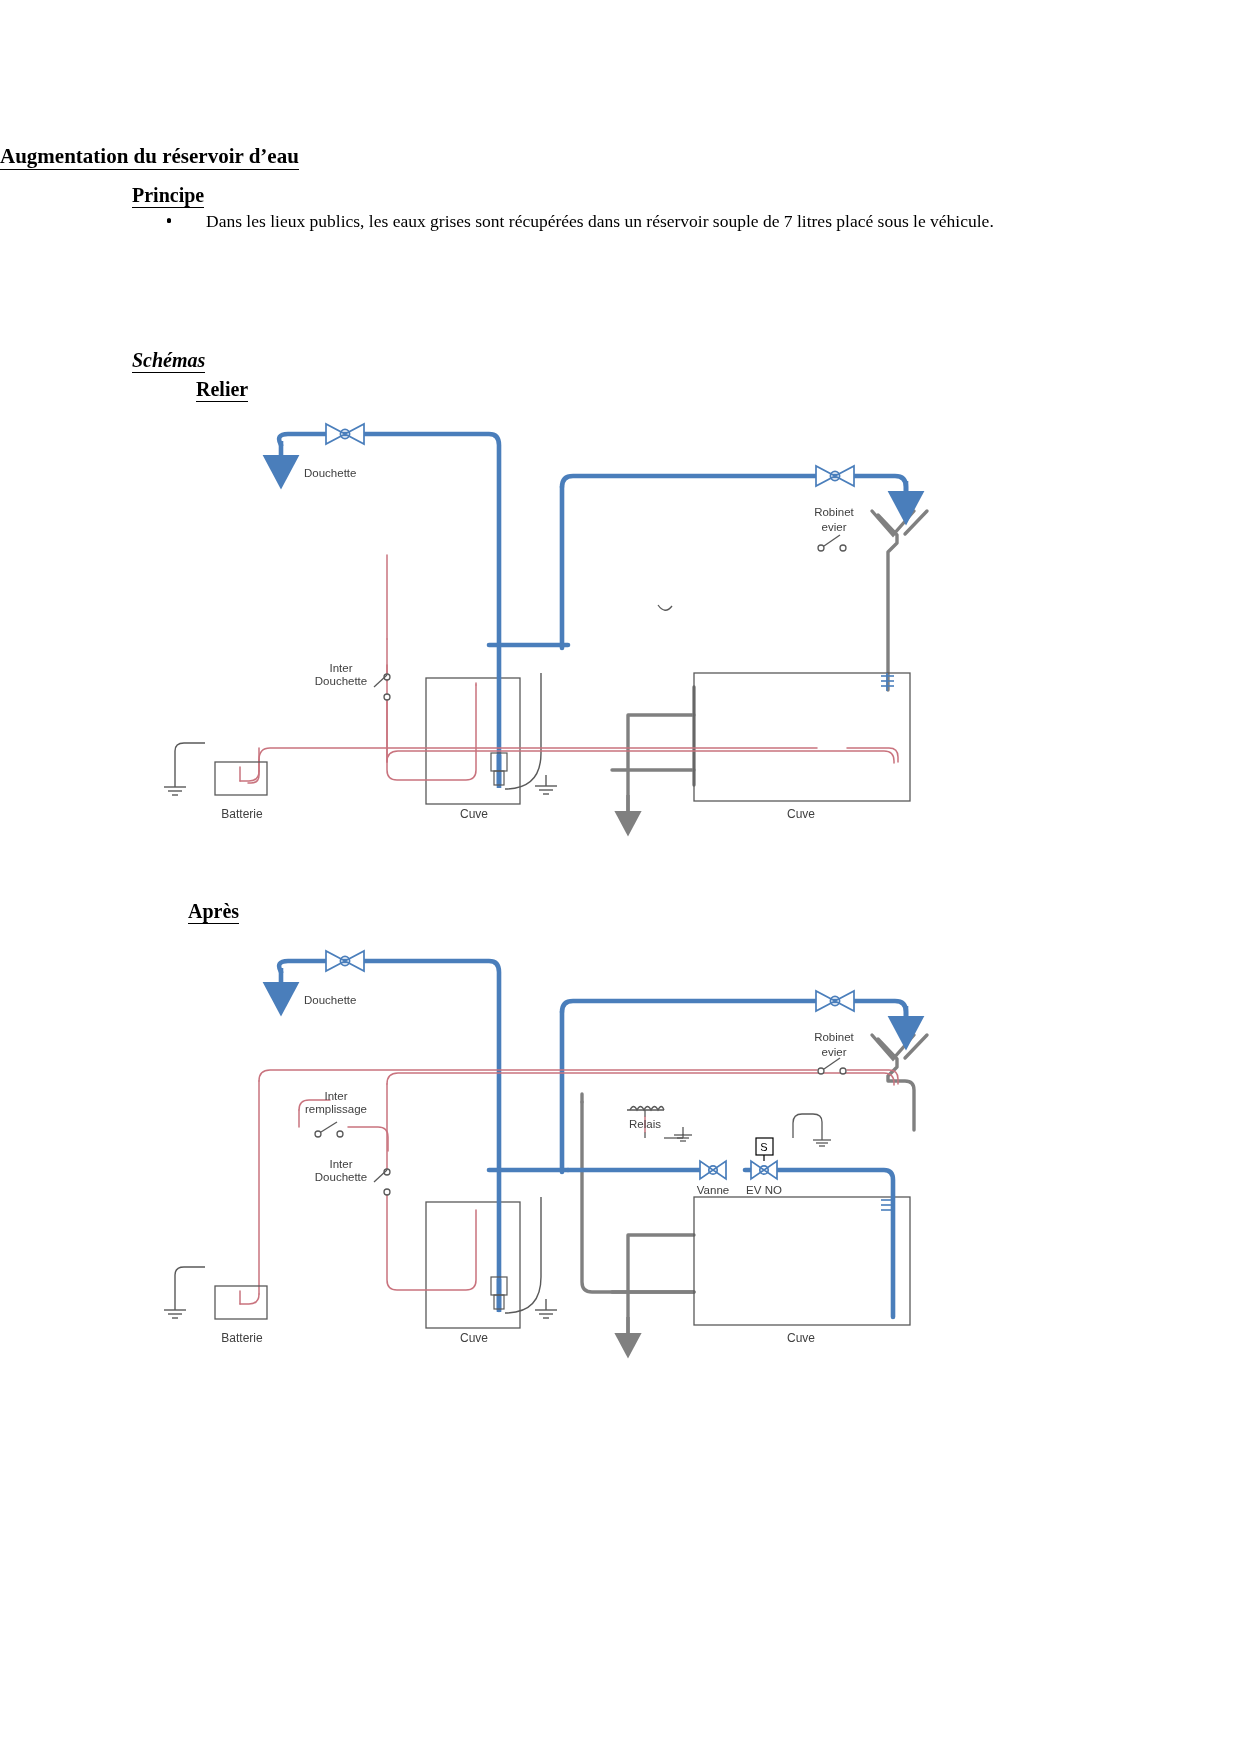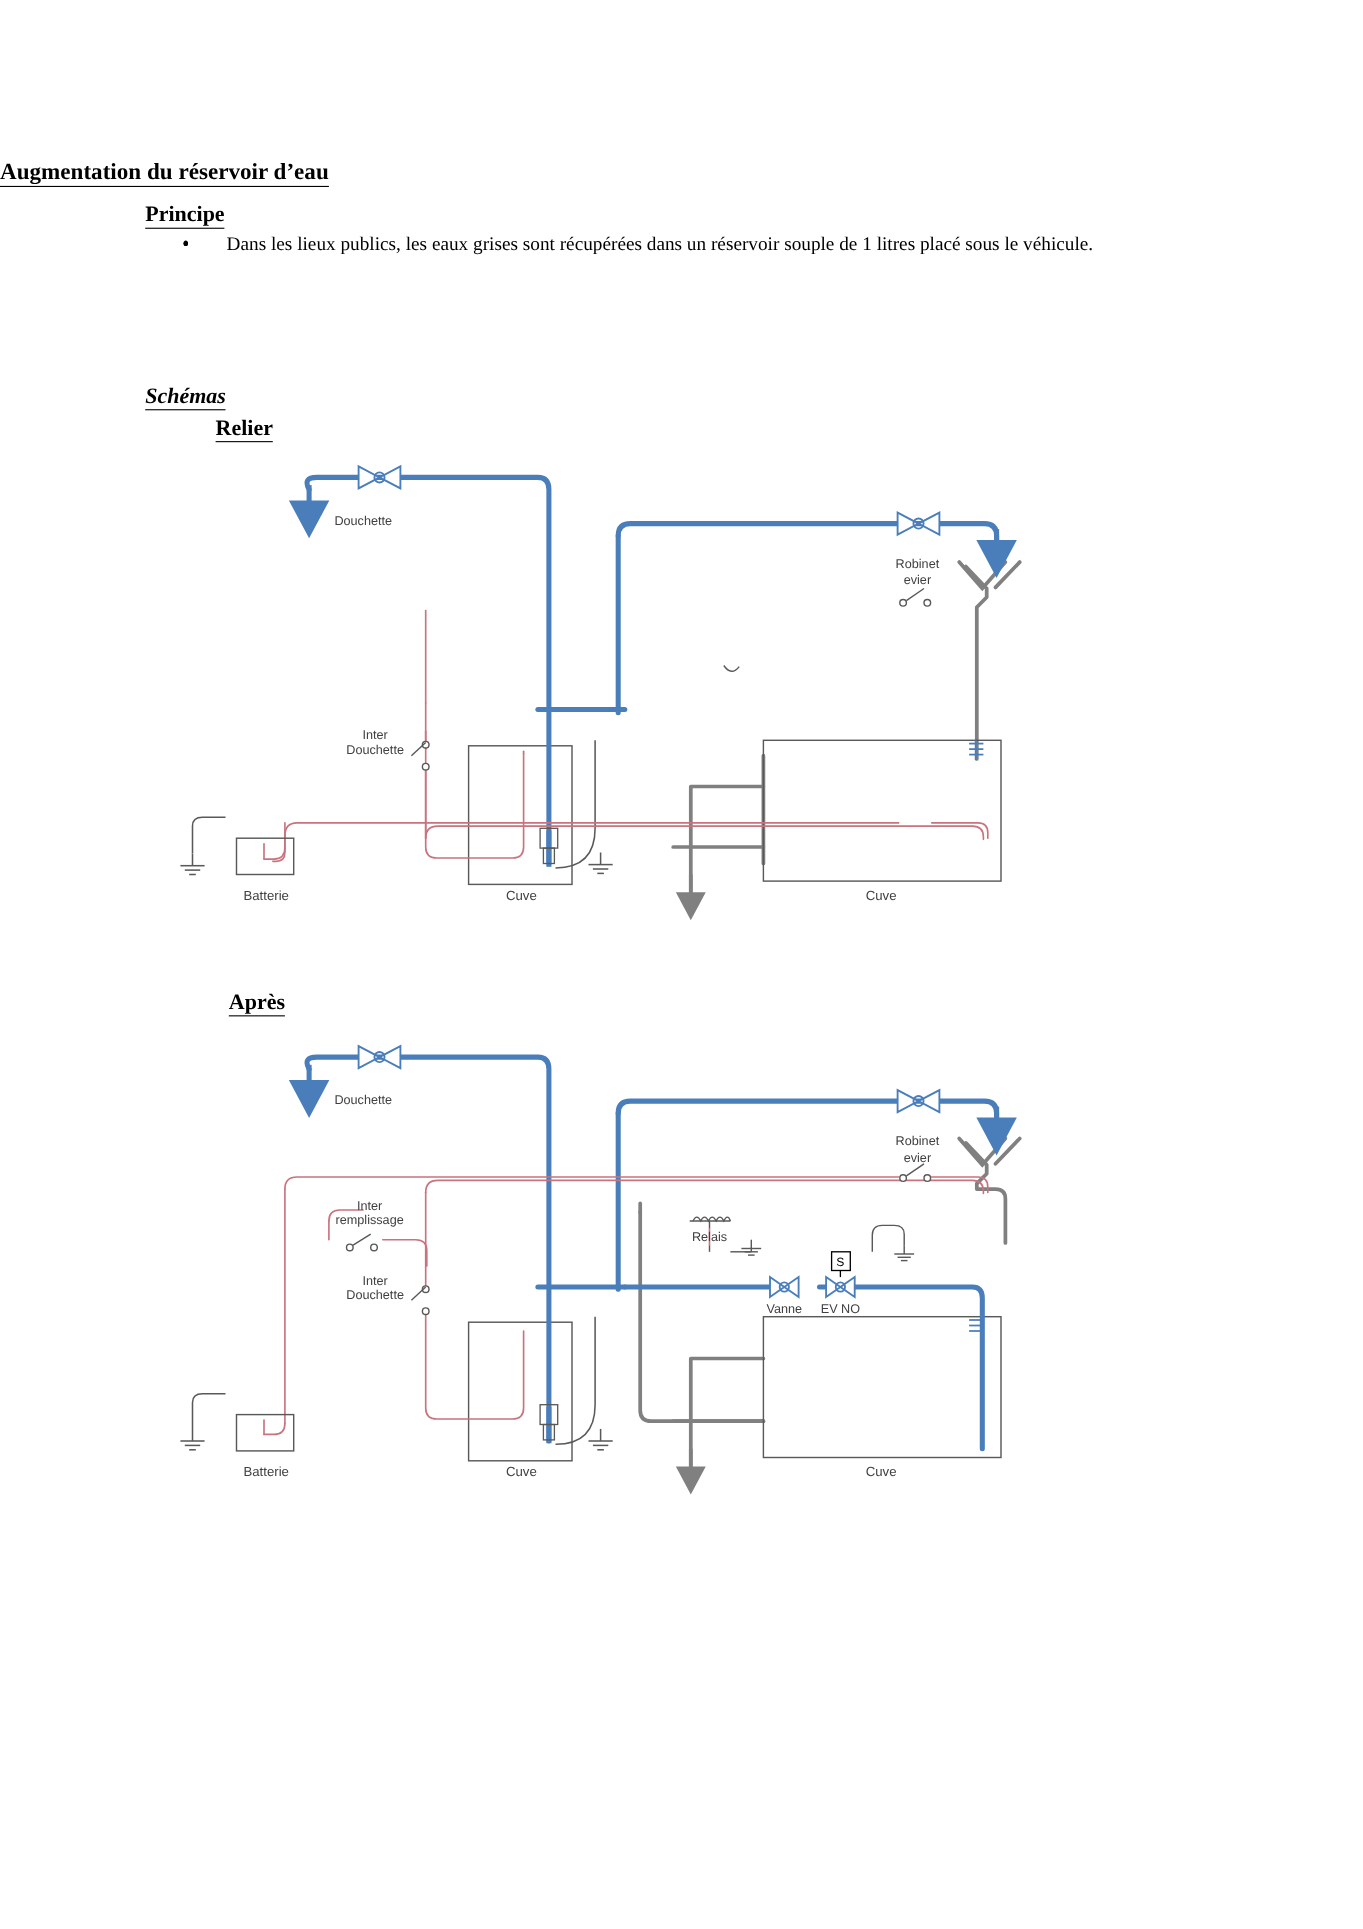--- a/index.html
+++ b/index.html
@@ -44,31 +44,31 @@
 
   <div class="bullets">
     <div class="bullet">
       <span class="dot">•</span>
     </div>
     <div class="bullet">
       <span class="dot">•</span>
     </div>
     <div class="bullet">
       <span class="dot">•</span>
-      <span>Dans les lieux publics, les eaux grises sont récupérées dans un réservoir souple de 1 litres placé sous le véhicule.</span>
+      <span>Dans les lieux publics, les eaux grises sont récupérées dans un réservoir souple de 7 litres placé sous le véhicule.</span>
     </div>
   </div>
 
   <div class="h2" style="left:132px;top:349px;font-style:italic;">
     <span>Schémas</span>
   </div>
   <div class="h2" style="left:196px;top:378px;">
     <span>Relier</span>
   </div>
-  <div class="h2" style="left:208px;top:900px;">
+  <div class="h2" style="left:188px;top:900px;">
     <span>Après</span>
   </div>
 
   <div class="diagram" style="top:415px;">
   <svg width="1239" height="430" viewBox="0 0 1239 430">
     <defs>
       <marker id="arrB" markerWidth="9" markerHeight="9" refX="4" refY="4.5" orient="auto">
         <path d="M0.5,0.5 L8,4.5 L0.5,8.5 Z" fill="#4a7ebb"></path>
       </marker>
       <marker id="arrG" markerWidth="9" markerHeight="9" refX="4" refY="4.5" orient="auto">

